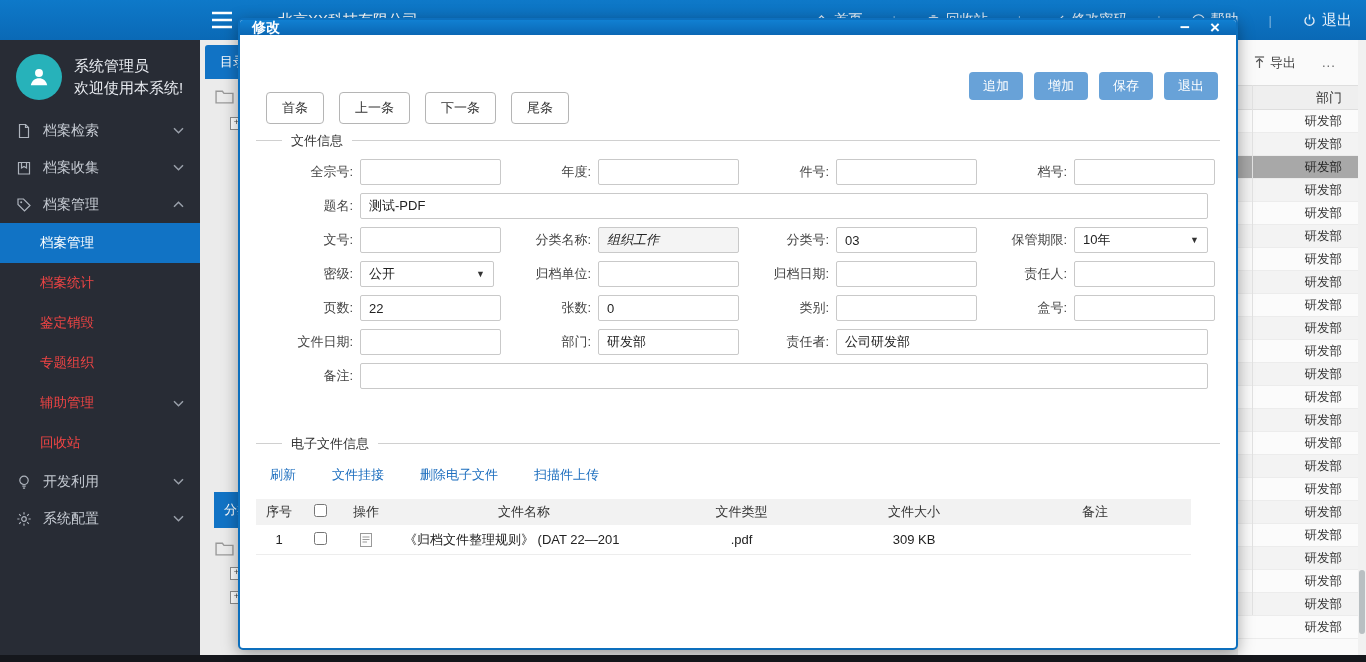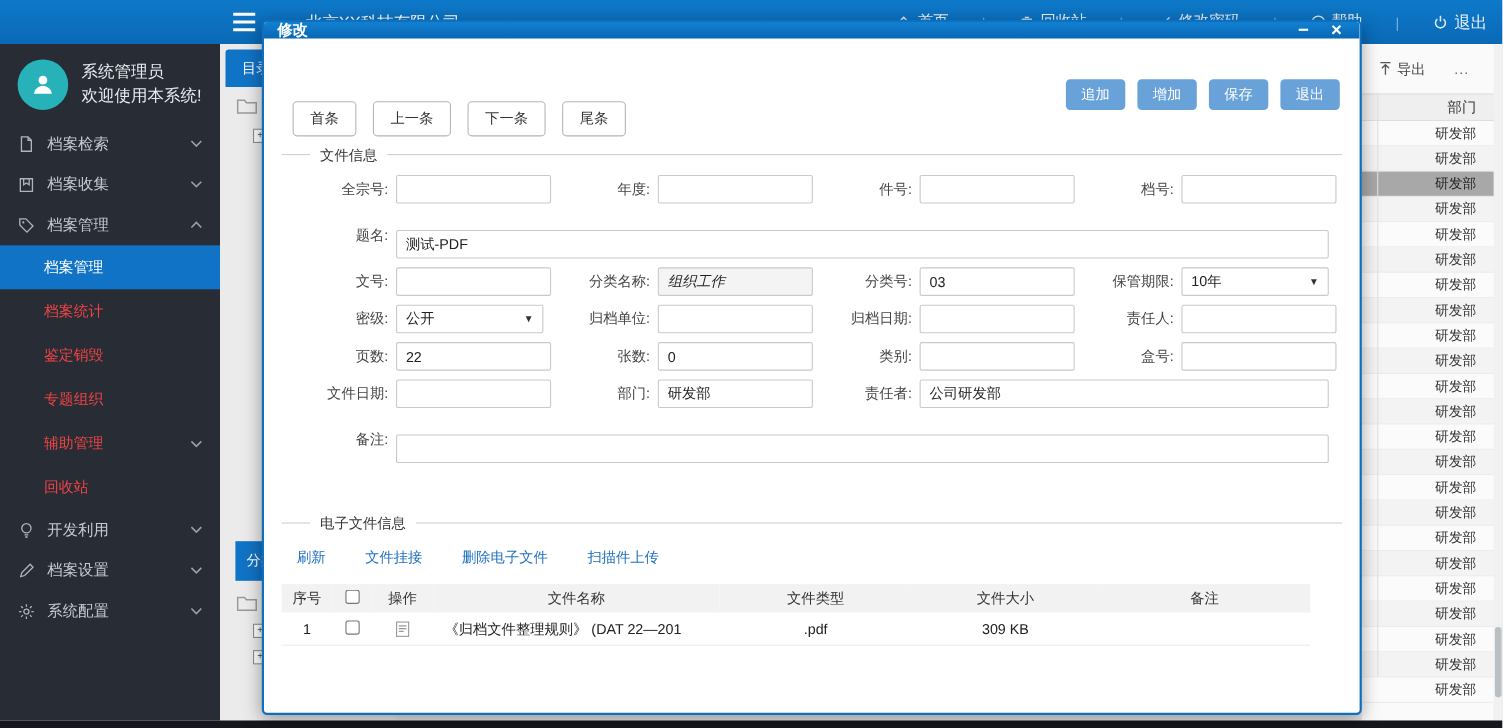--- a/index.html
+++ b/index.html
@@ -70,21 +70,21 @@
   .btn-blue{padding:5px 14px;border:none;border-radius:4px;background:#68a2d8;font-size:13px;color:#fff;cursor:pointer;font-family:inherit;}
   .fieldset-line{position:relative;margin:6px 16px 0 16px;border-top:1px solid #d0d0d0;}
   .fieldset-line .legend{position:absolute;top:-9px;left:26px;background:#fff;padding:0 9px;font-size:13px;color:#333;}
   #form-rows{margin-top:18px;padding-left:16px;}
   .frow{display:flex;margin-bottom:8px;}
   .fcell{display:flex;align-items:center;width:238px;}
   .fcell.span2{width:476px;}
   .fcell.span4{width:952px;}
   .flabel{width:97px;text-align:right;padding-right:7px;font-size:13px;color:#444;flex:none;white-space:nowrap;}
   .fin{box-sizing:border-box;height:26px;border:1px solid #c9c9c9;border-radius:2px;padding:0 8px;font-size:13px;color:#222;background:#fff;font-family:inherit;}
-  .w1{width:141px;}.w2{width:379px;}.w4{width:855px;margin-top:16px;}
+  .w1{width:141px;}.w2{width:379px;}.w4{width:855px;}
   .fin.ro{background:#f4f4f4;font-style:italic;}
   .sel{display:inline-flex;align-items:center;cursor:pointer;}
   .sel .caret{margin-left:auto;font-size:9px;color:#333;}
   #efile-fieldset{margin-top:54px;}
   #efile-links{margin:22px 0 0 30px;display:flex;gap:36px;}
   .elink{font-size:13px;color:#1e6fbf;cursor:pointer;text-decoration:none;}
   #efile-table{margin:15px 0 0 16px;border-collapse:collapse;width:935px;font-size:13px;}
   #efile-table th{background:#f2f2f2;height:24px;font-weight:normal;color:#333;text-align:center;}
   #efile-table td{height:27px;text-align:center;border-bottom:1px solid #ededed;color:#222;background:#fff;}
   #efile-table td.fname{text-align:left;padding-left:10px;}
@@ -235,33 +235,20 @@
           <span class="mi-label">回收站</span>
         </div>
         <div class="menu-item">
           <span class="ic mi-ic">
             <svg viewBox="0 0 16 16">
               <circle cx="8" cy="6.3" r="4.2" fill="none" stroke="currentColor" stroke-width="1.2"></circle>
               <path d="M6.3 12.2h3.4M6.9 14.2h2.2" stroke="currentColor" stroke-width="1.2"></path>
             </svg>
           </span>
           <span class="mi-label">开发利用</span>
-          <span class="ic chev">
-            <svg viewBox="0 0 11 7">
-              <path d="M1 1.2l4.5 4.5L10 1.2" fill="none" stroke="currentColor" stroke-width="1.5"></path>
-            </svg>
-          </span>
-        </div>
-        <div class="menu-item">
-          <span class="ic mi-ic">
-            <svg viewBox="0 0 16 16">
-              <path d="M2.8 13.2 3.9 9.6 11.4 2l2.6 2.6-7.6 7.6z" fill="none" stroke="currentColor" stroke-width="1.2"></path>
-            </svg>
-          </span>
-          <span class="mi-label">档案设置</span>
           <span class="ic chev">
             <svg viewBox="0 0 11 7">
               <path d="M1 1.2l4.5 4.5L10 1.2" fill="none" stroke="currentColor" stroke-width="1.5"></path>
             </svg>
           </span>
         </div>
         <div class="menu-item">
           <span class="ic mi-ic">
             <svg viewBox="0 0 16 16">
               <circle cx="8" cy="8" r="2.3" fill="none" stroke="currentColor" stroke-width="1.2"></circle>

